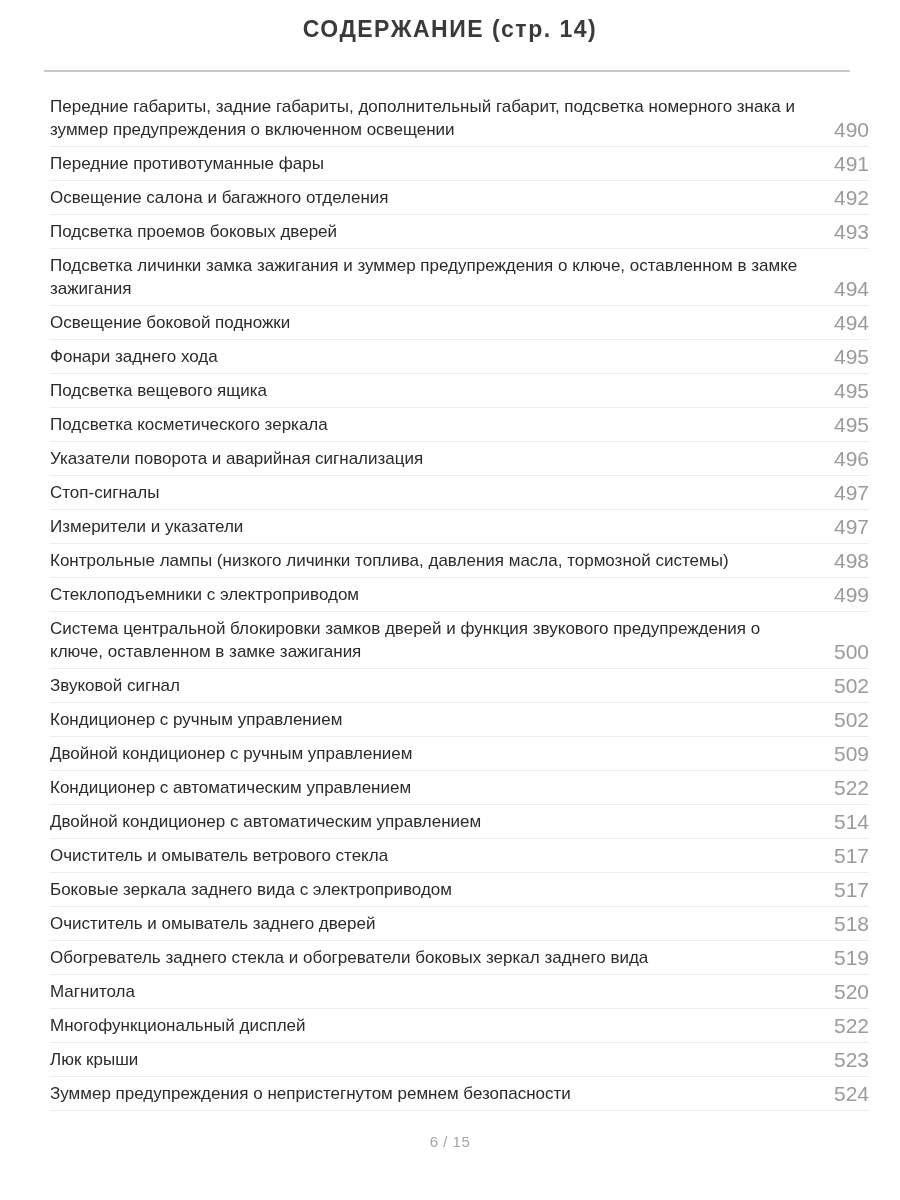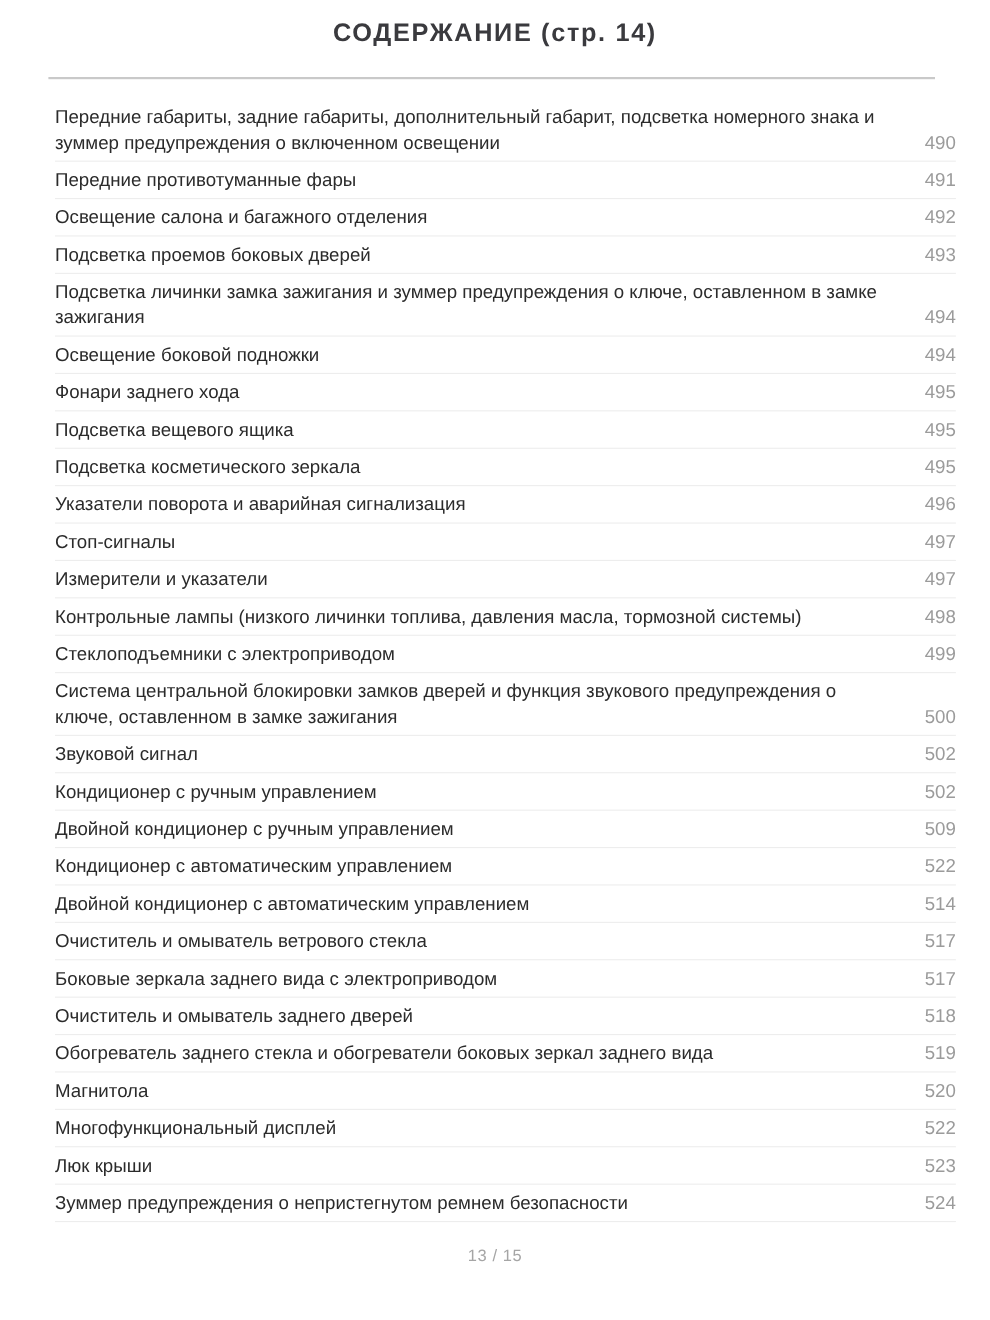--- a/index.html
+++ b/index.html
@@ -40,21 +40,21 @@
   }
   .toc-row .entry-label {
     flex: 1 1 auto;
     font-size: 17px;
     line-height: 23px;
     color: #2b2b2b;
     padding-right: 24px;
   }
   .toc-row .entry-page {
     flex: 0 0 auto;
-    font-size: 17px;
+    font-size: 21px;
     line-height: 23px;
     color: #9b9b9b;
     text-align: right;
   }
   .page-indicator {
     margin-top: 22px;
     text-align: center;
     font-size: 15px;
     color: #a5a5a5;
     letter-spacing: 0.5px;
@@ -204,15 +204,15 @@
     <span class="entry-label">Люк крыши</span>
     <span class="entry-page">523</span>
   </div>
 
   <div class="toc-row">
     <span class="entry-label">Зуммер предупреждения о непристегнутом ремнем безопасности</span>
     <span class="entry-page">524</span>
   </div>
 </div>
 
-  <div class="page-indicator">13 / 15</div>
+  <div class="page-indicator">6 / 15</div>
 
 </div>
 
 </body></html>

